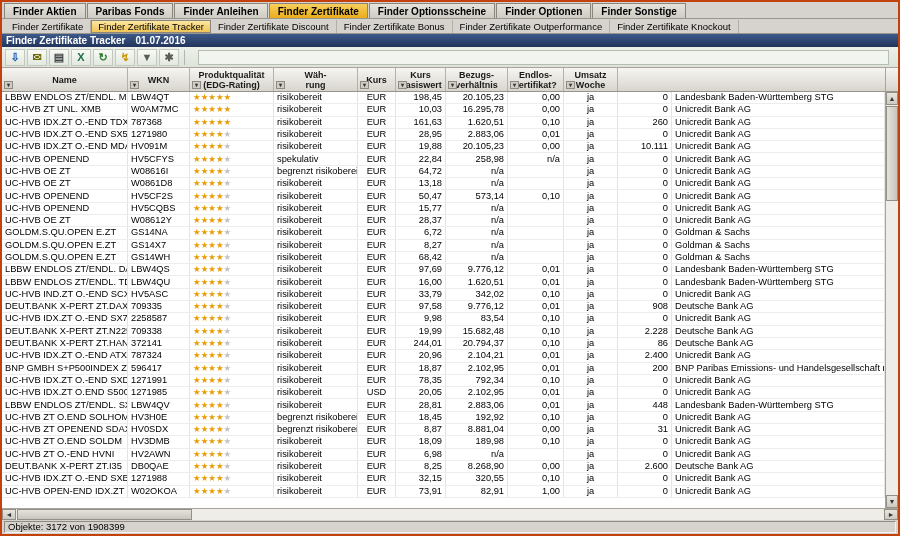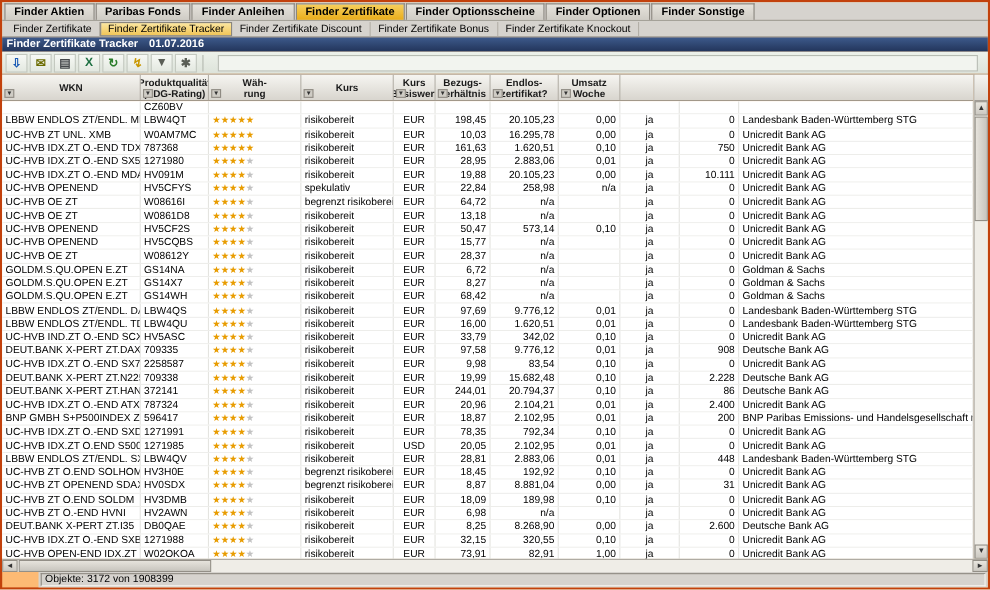--- a/index.html
+++ b/index.html
@@ -49,21 +49,21 @@
   .vs-cap { height:24px; background:linear-gradient(#f6f5f1,#d8d5ce); border-bottom:1px solid #98948c; }
   .sbtn { height:13px; background:linear-gradient(#e9e6df,#ccc9c2); border:1px solid #938f87; font-size:7px; line-height:11px; text-align:center; color:#333; cursor:default; }
   .vs-track { flex:1; position:relative; }
   .vs-thumb { position:absolute; top:1px; left:0; width:100%; height:95px; background:linear-gradient(90deg,#e6e3dc,#c8c5be); border:1px solid #938f87; }
   .hscroll { height:12px; display:flex; background:#efede7; border-top:1px solid #a8a49c; }
   .hbtn { width:14px; background:linear-gradient(#e9e6df,#ccc9c2); border:1px solid #938f87; font-size:7px; line-height:10px; text-align:center; color:#333; cursor:default; }
   .hs-track { flex:1; position:relative; }
   .hs-thumb { position:absolute; left:1px; top:0; height:100%; width:175px; background:linear-gradient(#e6e3dc,#c8c5be); border:1px solid #938f87; }
 
   
-  .statusbar { height:14px; background:#d6d3ce; display:flex; align-items:center; padding:1px 2px;margin-left:33px; }
+  .statusbar { height:14px; background:#d6d3ce; display:flex; align-items:center; padding:1px 2px; }
   .status-cell { flex:1; height:12px; border:1px solid; border-color:#8f8b83 #f5f3ef #f5f3ef #8f8b83; font-size:9.5px; line-height:10px; padding-left:3px; color:#000; }
 </style>
 </head>
 <body>
 
 <div class="window">
 
   <div class="maintabs">
       <div class="maintab">Finder Aktien</div>
       <div class="maintab">Paribas Fonds</div>
@@ -72,20 +72,21 @@
       <div class="maintab">Finder Optionsscheine</div>
       <div class="maintab">Finder Optionen</div>
       <div class="maintab">Finder Sonstige</div>
     </div>
 
   <div class="subtabs">
       <div class="subtab">Finder Zertifikate</div>
       <div class="subtab active">Finder Zertifikate Tracker</div>
       <div class="subtab">Finder Zertifikate Discount</div>
       <div class="subtab">Finder Zertifikate Bonus</div>
+      <div class="subtab">Finder Zertifikate Outperformance</div>
       <div class="subtab">Finder Zertifikate Knockout</div>
     </div>
 
   <div class="titlebar">
     <span>Finder Zertifikate Tracker</span>
     <span>01.07.2016</span>
   </div>
 
   <div class="toolbar">
     <span class="tb-icons" style="display:flex;gap:2px;">
@@ -99,20 +100,24 @@
         <div class="tbtn" style="color: rgb(90, 94, 86);">✱</div>
       </span>
     <span class="tb-sep"></span>
     <span class="tool-strip"></span>
   </div>
 
   <div class="table-area">
     <div class="table-main">
       <div class="thead">
           <div class="th">
+            <div>Name</div>
+            <span class="sortbox"></span>
+          </div>
+          <div class="th">
             <div>WKN</div>
             <span class="sortbox"></span>
           </div>
           <div class="th">
             <div>Produktqualität</div>
             <div>(EDG-Rating)</div>
             <span class="sortbox"></span>
           </div>
           <div class="th">
             <div>Wäh-</div>
@@ -139,33 +144,20 @@
             <span class="sortbox"></span>
           </div>
           <div class="th">
             <div>Umsatz</div>
             <div>Woche</div>
             <span class="sortbox"></span>
           </div>
         </div>
       <div class="tbody">
           <div class="trow">
-            <div class="td"></div>
-            <div class="td">CZ60BV</div>
-            <div class="td"></div>
-            <div class="td"></div>
-            <div class="td c"></div>
-            <div class="td r"></div>
-            <div class="td r"></div>
-            <div class="td r"></div>
-            <div class="td c"></div>
-            <div class="td r"></div>
-            <div class="td"></div>
-          </div>
-          <div class="trow">
             <div class="td">LBBW ENDLOS ZT/ENDL. MDAX</div>
             <div class="td">LBW4QT</div>
             <div class="td">
               <span class="star">★</span>
               <span class="star">★</span>
               <span class="star">★</span>
               <span class="star">★</span>
               <span class="star">★</span>
             </div>
             <div class="td">risikobereit</div>
@@ -205,21 +197,21 @@
               <span class="star">★</span>
               <span class="star">★</span>
               <span class="star">★</span>
             </div>
             <div class="td">risikobereit</div>
             <div class="td c">EUR</div>
             <div class="td r">161,63</div>
             <div class="td r">1.620,51</div>
             <div class="td r">0,10</div>
             <div class="td c">ja</div>
-            <div class="td r">750</div>
+            <div class="td r">260</div>
             <div class="td">Unicredit Bank AG</div>
           </div>
           <div class="trow">
             <div class="td">UC-HVB IDX.ZT O.-END SX5E</div>
             <div class="td">1271980</div>
             <div class="td">
               <span class="star">★</span>
               <span class="star">★</span>
               <span class="star">★</span>
               <span class="star">★</span>

